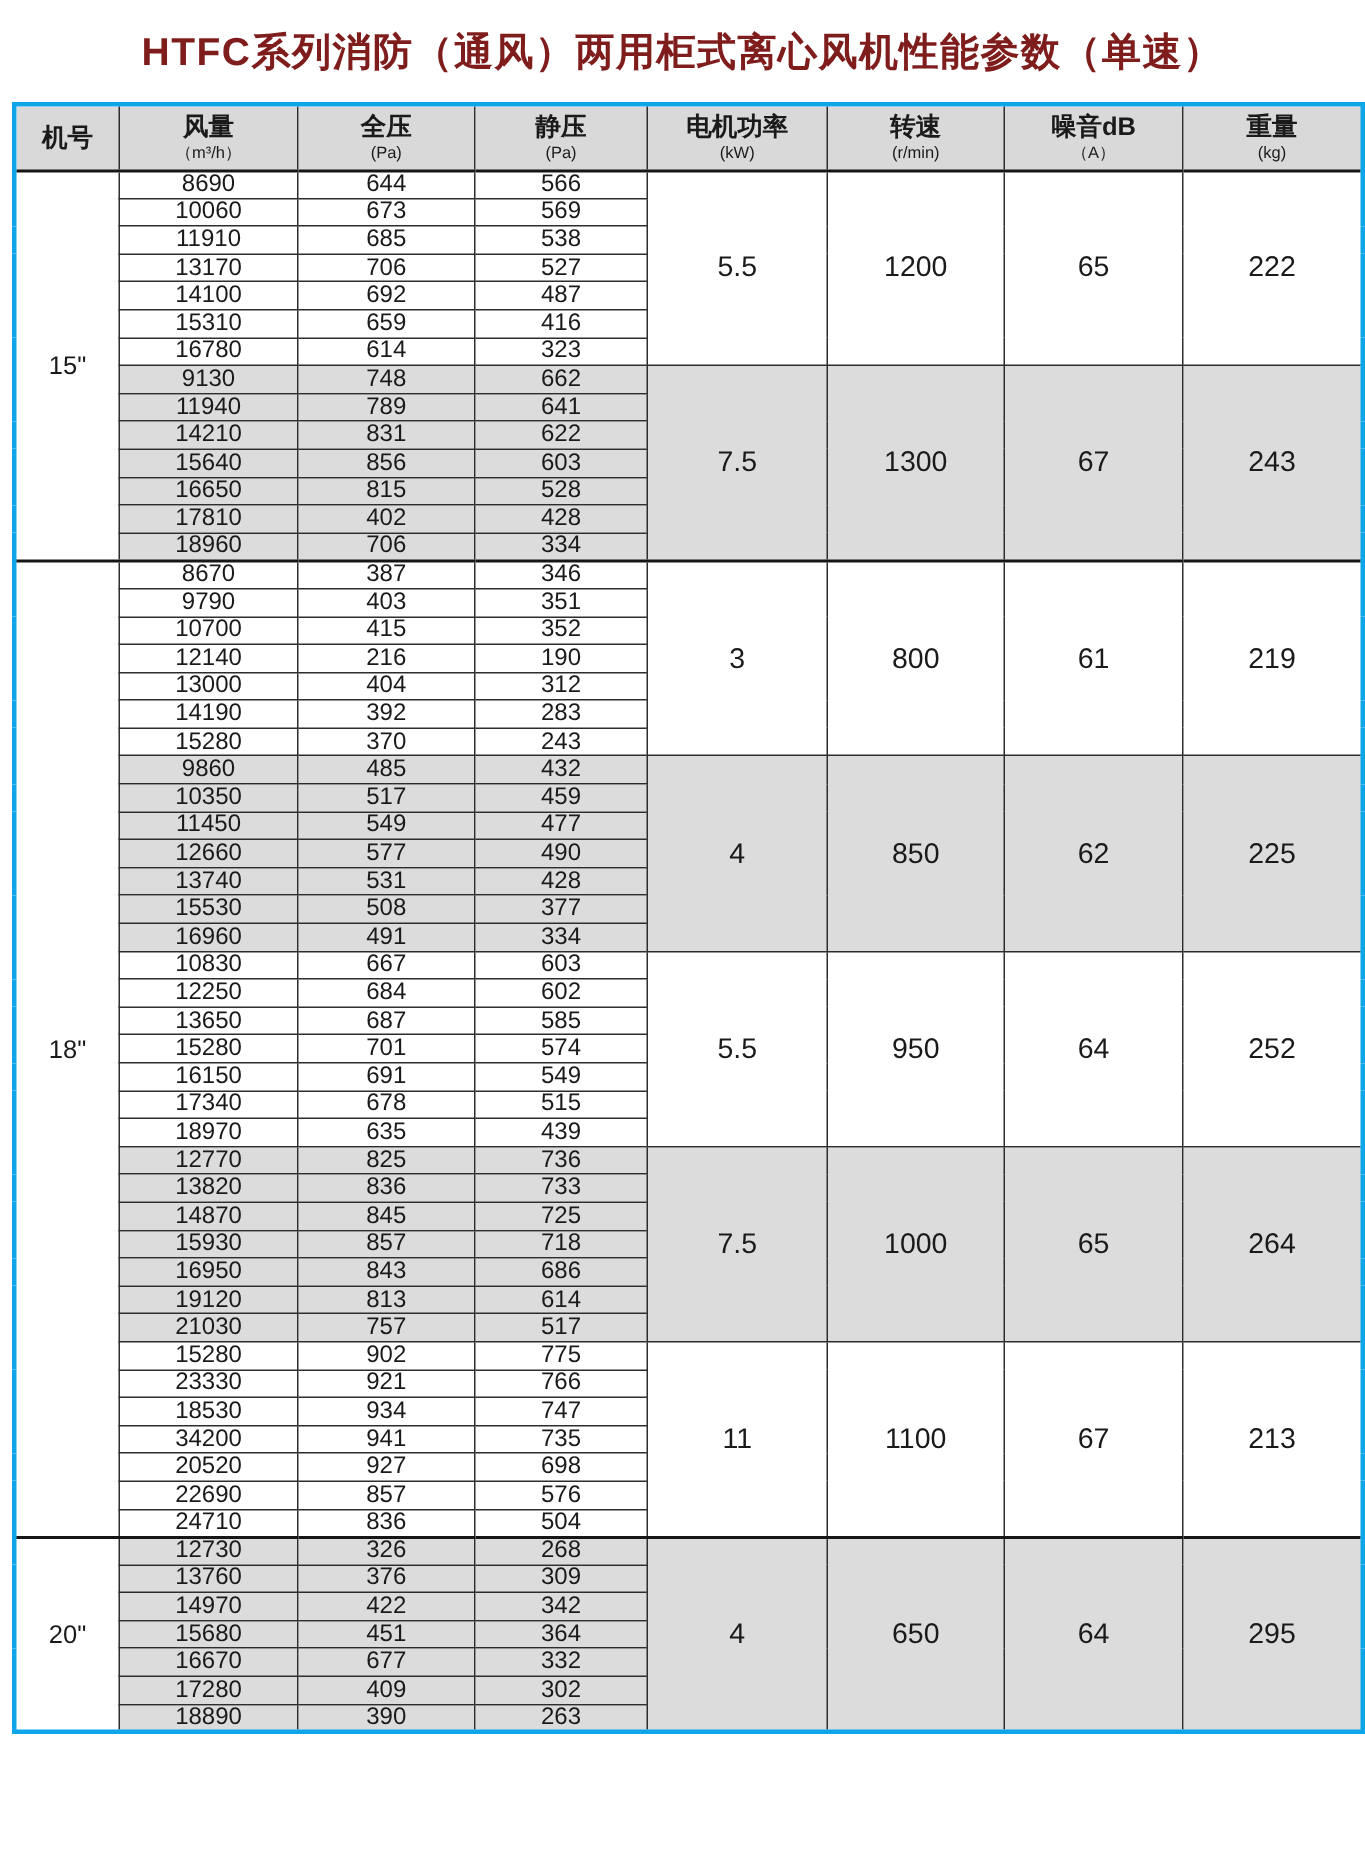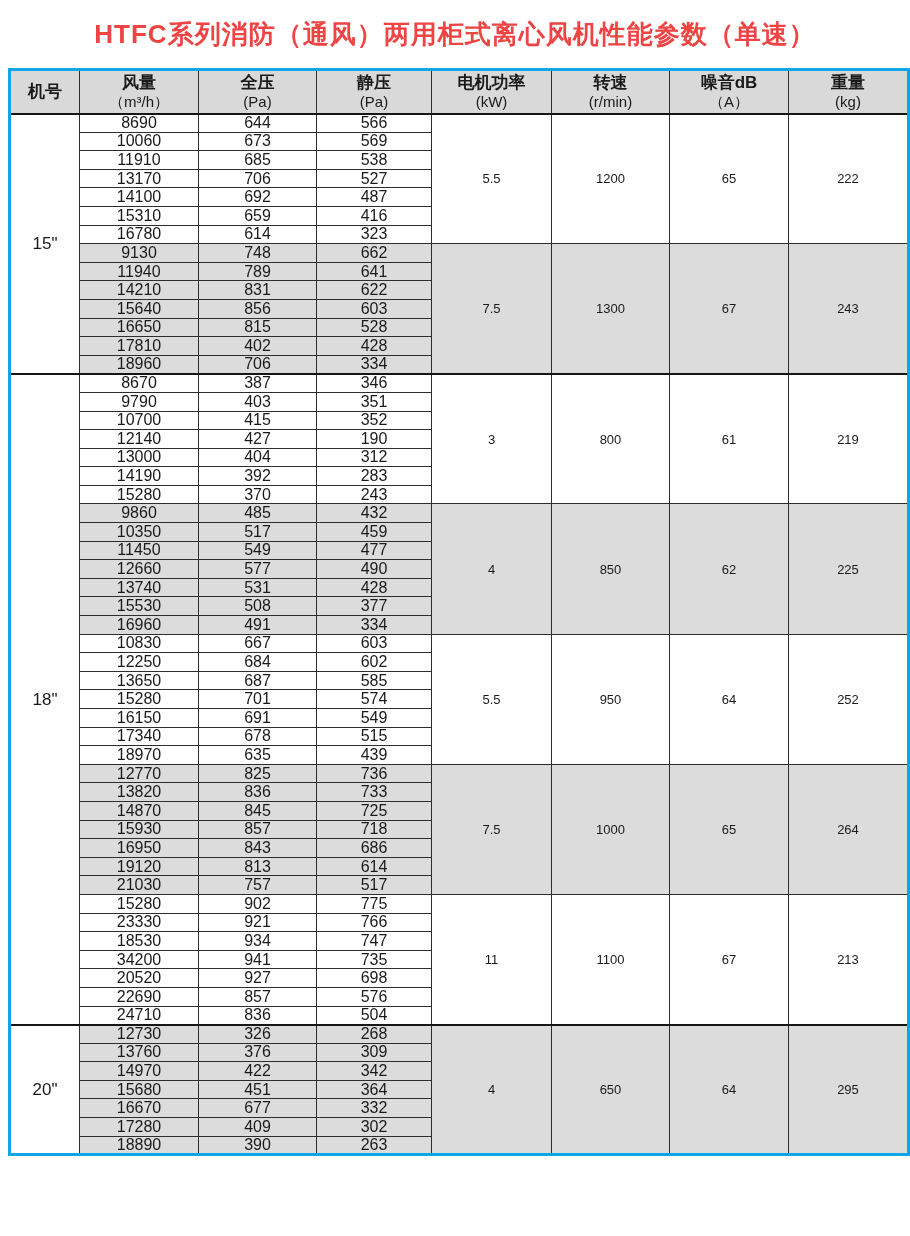--- a/index.html
+++ b/index.html
@@ -7,41 +7,41 @@
   body {
     width: 910px; height: 1236px;
     font-family: "Liberation Sans", "DejaVu Sans", sans-serif;
     color: #1a1a1a;
     overflow: hidden;
   }
   .page { position: relative; width: 910px; height: 1236px; background: #fff; }
   .title {
     position: absolute; top: 17px; left: 0; width: 100%;
     text-align: center; font-size: 26px; font-weight: bold;
-    letter-spacing: 1px; color: #ef4444;
+    letter-spacing: 1px; color: #7f1d1d;
     white-space: nowrap;
   }
   table.spec {
     position: absolute; left: 8px; top: 68px; width: 899px;
     border-collapse: collapse; table-layout: fixed;
     border: 3px solid #0ea5e9;
   }
   .spec th, .spec td {
     border: 1px solid #2d2d2d;
     text-align: center; vertical-align: middle;
     padding: 0; overflow: hidden;
   }
   thead th {
     background: #d9d9d9; height: 44px;
     font-size: 17px; font-weight: 600; line-height: 1.25;
     border-bottom: 2px solid #161616;
   }
-  thead th .unit { font-size: 15px; font-weight: 400; }
+  thead th .unit { font-size: 11px; font-weight: 400; }
   tbody td { height: 18.6px; font-size: 16px; line-height: 1; font-weight: 400; }
-  tbody td.merged { font-size: 13px; }
+  tbody td.merged { font-size: 19px; }
   tbody td.model { background: #ffffff; font-size: 17px; }
   tr.shaded td { background: #dcdcdc; }
   tr.shaded td.model { background: #ffffff; }
   tr.group-start td { border-top: 2.5px solid #161616; margin-top: 44px; }
   col.c-model  { width: 70px; }
   col.c-flow   { width: 119px; }
   col.c-total  { width: 118px; }
   col.c-static { width: 115px; }
   col.c-power  { width: 120px; }
   col.c-speed  { width: 118px; }
@@ -194,21 +194,21 @@
           <td>403</td>
           <td>351</td>
         </tr>
         <tr>
           <td>10700</td>
           <td>415</td>
           <td>352</td>
         </tr>
         <tr>
           <td>12140</td>
-          <td>427</td>
+          <td>216</td>
           <td>190</td>
         </tr>
         <tr>
           <td>13000</td>
           <td>404</td>
           <td>312</td>
         </tr>
         <tr>
           <td>14190</td>
           <td>392</td>

